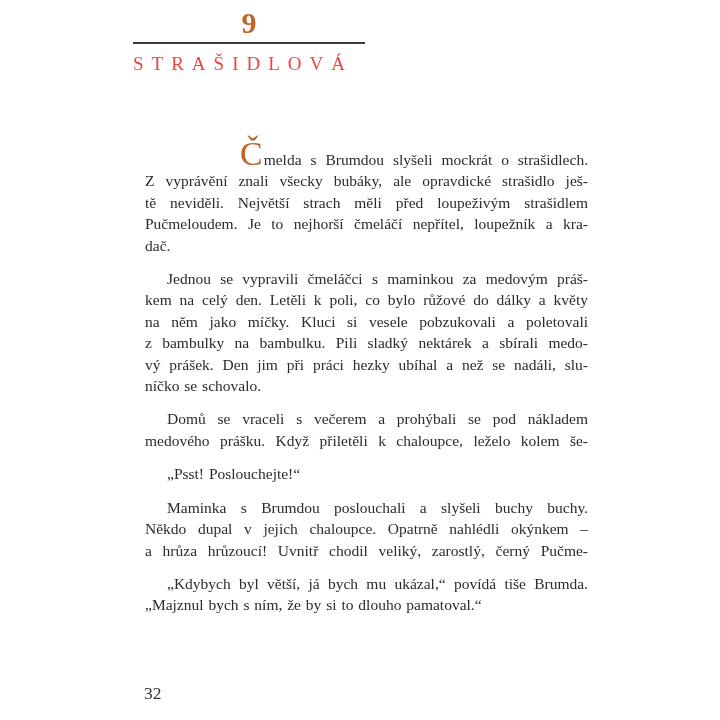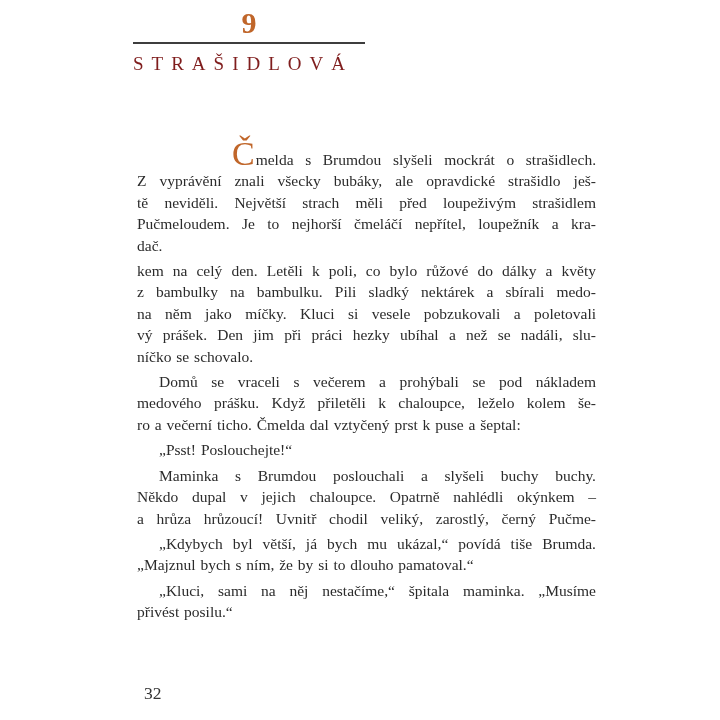--- a/index.html
+++ b/index.html
@@ -28,25 +28,25 @@
     padding-bottom: 4px;
   }
   .chapter-rule {
     height: 0;
     border-top: 2.5px solid #3d3d3d;
   }
   .chapter-title {
     margin-top: 9px;
     font-size: 19px;
     letter-spacing: 8px;
-    color: #7f1d1d;
+    color: #ef4444;
     white-space: nowrap;
   }
   .body-text { margin-top: 74px; }
-  p.para { margin: 4px; padding: 0; }
+  p.para { margin: 12px; padding: 0; }
   .line {
     font-size: 15.5px;
     line-height: 21.4px;
     word-spacing: 1px;
     text-align: center;
     text-align-last: left;
   }
   .line.j {
     text-align: justify;
     text-align-last: justify;
@@ -83,51 +83,47 @@
 
       <p class="para">
         <span class="line j bigindent" style="display:block"><span class="dropcap">Č</span><span>melda s Brumdou slyšeli mockrát o strašidlech.</span></span>
         <span class="line j" style="display:block">Z vyprávění znali všecky bubáky, ale opravdické strašidlo ješ-</span>
         <span class="line j" style="display:block">tě neviděli. Největší strach měli před loupeživým strašidlem</span>
         <span class="line j" style="display:block">Pučmeloudem. Je to nejhorší čmeláčí nepřítel, loupežník a kra-</span>
         <span class="line" style="display:block">dač.</span>
       </p>
 
       <p class="para">
+        <span class="line j indent" style="display:block">Jednou se vypravili čmeláčci s maminkou za medovým práš-</span>
         <span class="line j" style="display:block">kem na celý den. Letěli k poli, co bylo růžové do dálky a květy</span>
+        <span class="line j" style="display:block">na něm jako míčky. Kluci si vesele pobzukovali a poletovali</span>
         <span class="line j" style="display:block">z bambulky na bambulku. Pili sladký nektárek a sbírali medo-</span>
-        <span class="line j" style="display:block">na něm jako míčky. Kluci si vesele pobzukovali a poletovali</span>
         <span class="line j" style="display:block">vý prášek. Den jim při práci hezky ubíhal a než se nadáli, slu-</span>
         <span class="line" style="display:block">níčko se schovalo.</span>
       </p>
 
       <p class="para">
         <span class="line j indent" style="display:block">Domů se vraceli s večerem a prohýbali se pod nákladem</span>
         <span class="line j" style="display:block">medového prášku. Když přiletěli k chaloupce, leželo kolem še-</span>
-        <span class="line" style="display:block">ro a večerní ticho. Čmelda dal vztyčený prst k puse a šeptal:</span>
       </p>
 
       <p class="para">
         <span class="line indent" style="display:block">„Psst! Poslouchejte!“</span>
       </p>
 
       <p class="para">
         <span class="line j indent" style="display:block">Maminka s Brumdou poslouchali a slyšeli buchy buchy.</span>
         <span class="line j" style="display:block">Někdo dupal v jejich chaloupce. Opatrně nahlédli okýnkem –</span>
         <span class="line j" style="display:block">a hrůza hrůzoucí! Uvnitř chodil veliký, zarostlý, černý Pučme-</span>
       </p>
 
 
       <p class="para">
         <span class="line j indent" style="display:block">„Kdybych byl větší, já bych mu ukázal,“ povídá tiše Brumda.</span>
         <span class="line" style="display:block">„Majznul bych s ním, že by si to dlouho pamatoval.“</span>
       </p>
 
-      <p class="para">
-        <span class="line j indent" style="display:block">„Kluci, sami na něj nestačíme,“ špitala maminka. „Musíme</span>
-        <span class="line" style="display:block">přivést posilu.“</span>
-      </p>
 
     </main>
   </div>
 
   <div class="page-number">32</div>
 </div>
 
 </body></html>

